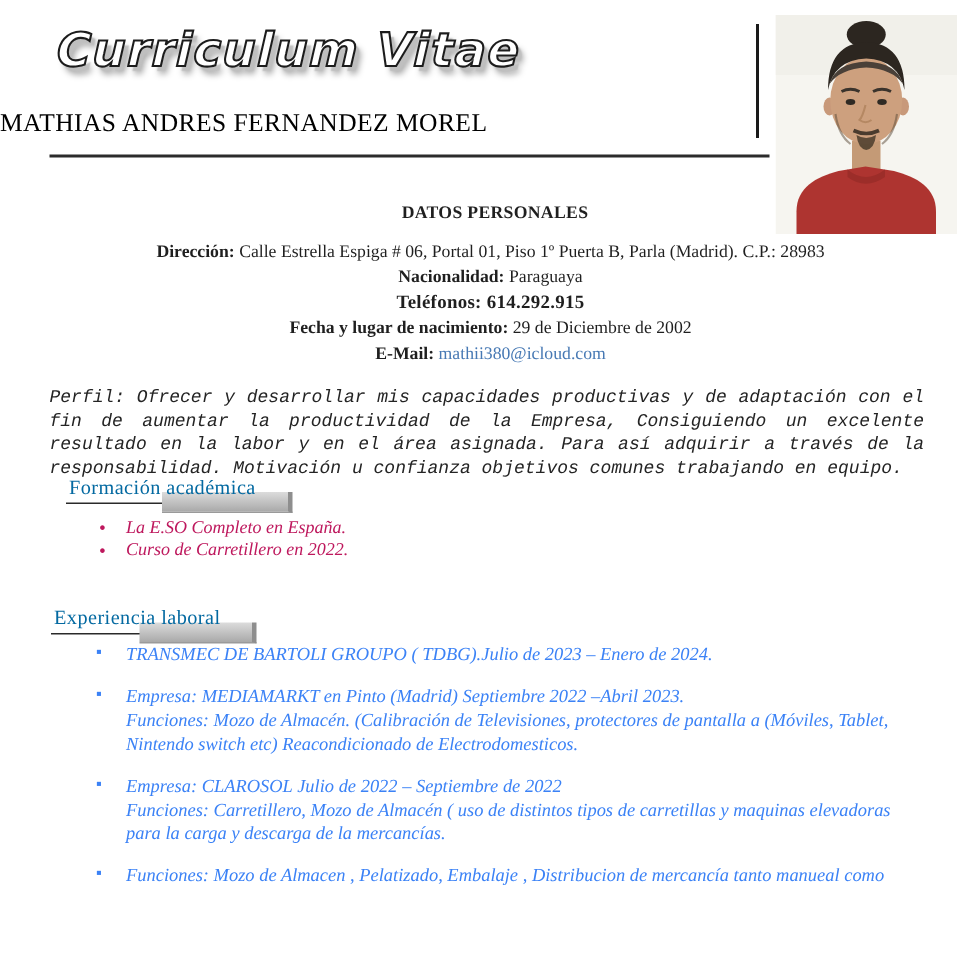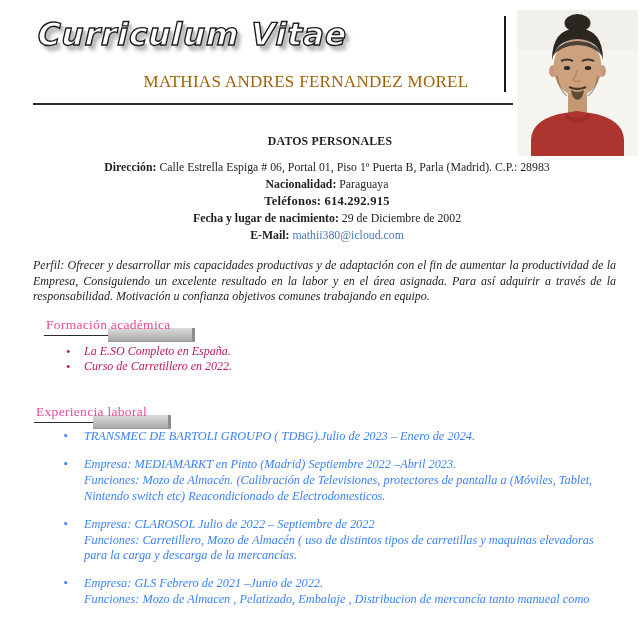--- a/index.html
+++ b/index.html
@@ -17,43 +17,43 @@
     text-shadow:3px 3px 1px #bfbfbf, 4px 5px 4px #a8a8a8;
     transform:skewX(-2deg);
     white-space:nowrap;
   }
   
   .photo{position:absolute;left:517px;top:10px;width:121px;height:146px;}
   .photo svg{display:block;width:100%;height:100%;}
   .photo-frame-line{position:absolute;left:504px;top:16px;width:2px;height:76px;background:#1a1a1a;}
   
   .name{
-    position:absolute;left:0;top:72px;width:612px;text-align:center;
-    font-size:17px;letter-spacing:.3px;color:#a16207;white-space:nowrap;
+    position:absolute;left:0;top:72px;width:612px;text-align:left;
+    font-size:17px;letter-spacing:.3px;color:#000000;white-space:nowrap;
   }
   .name-rule{position:absolute;left:33px;top:103px;width:480px;height:1.5px;background:#2b2b2b;}
   
   .datos-title{
     position:absolute;left:20px;top:134px;width:620px;text-align:center;
     font-weight:bold;font-size:11.8px;letter-spacing:.2px;
   }
   .personal{position:absolute;left:12px;top:159px;width:630px;text-align:center;font-size:11.8px;}
   .pline{line-height:17px;white-space:nowrap;}
   .plabel{font-weight:bold;margin-top:31px;}
   .tel-line{font-weight:bold;font-size:12.6px;letter-spacing:.2px;}
   .email-link{color:#4779b4;text-decoration:none;}
   
   .perfil{
     position:absolute;left:33px;top:258px;width:583px;margin:0;
-    font-style:italic;font-size:12px;line-height:15.6px;text-align:justify;color:#242424;
+    font-style:italic;font-size:12px;line-height:15.6px;text-align:justify;color:#242424;font-family:Liberation Mono, monospace;
   }
   
   .sec-header{
     position:absolute;display:inline-block;z-index:1;
-    font-size:13.5px;letter-spacing:.3px;color:#ec4899;
+    font-size:13.5px;letter-spacing:.3px;color:#0369a1;
     padding:1px 12px 2px 2px;border-bottom:1.6px solid #2a2a2a;
   }
   .sec-header::after{
     content:"";position:absolute;z-index:-1;
     right:-12px;bottom:-7px;width:60%;height:13px;
     background:linear-gradient(to bottom,#dcdcdc,#a9a9a9);
     border-right:3px solid #8e8e8e;border-bottom:1px solid #9a9a9a;
   }
   .sec-edu{left:44px;top:316px;}
   .sec-exp{left:34px;top:403px;}
@@ -165,18 +165,17 @@
     </li>
     <li>
       <div>Empresa: MEDIAMARKT en Pinto (Madrid)  Septiembre 2022 –Abril 2023.</div>
       <div>Funciones: Mozo de Almacén. (Calibración de Televisiones, protectores de pantalla a (Móviles, Tablet, Nintendo switch etc) Reacondicionado de Electrodomesticos.</div>
     </li>
     <li>
       <div>Empresa: CLAROSOL  Julio de 2022 – Septiembre de 2022</div>
       <div>Funciones: Carretillero, Mozo de Almacén ( uso de distintos tipos de carretillas y maquinas elevadoras para la carga y descarga  de la mercancías.</div>
     </li>
     <li>
-      <div>Empresa: GLS Febrero de 2021 –Junio de 2022.</div>
       <div>Funciones: Mozo de Almacen , Pelatizado, Embalaje , Distribucion de mercancía tanto manueal como</div>
     </li>
   </ul>
 
 </div>
 
 </body></html>

